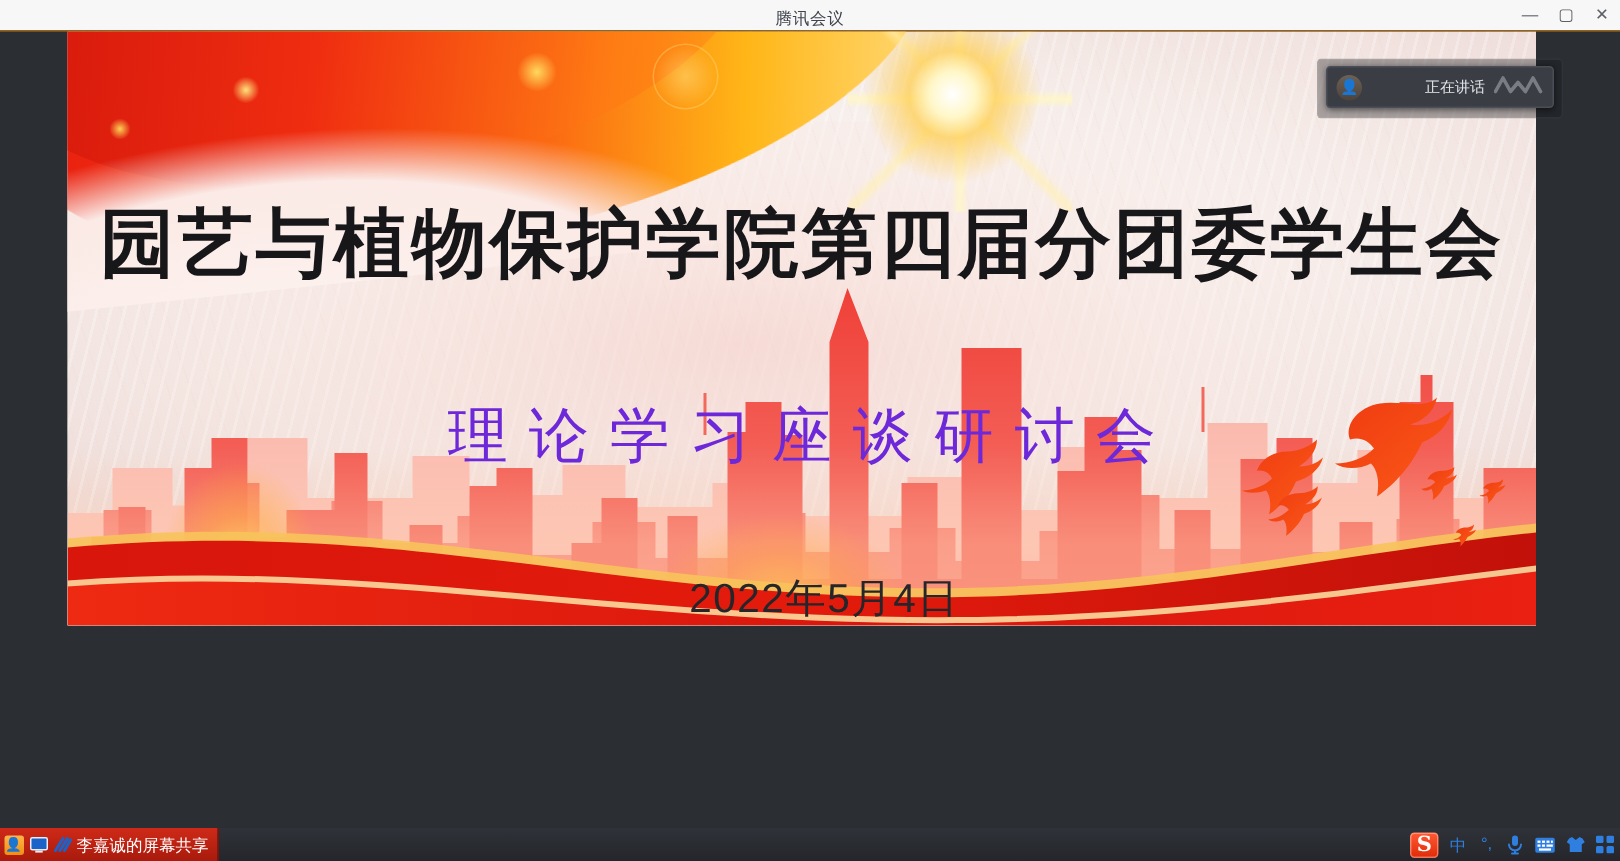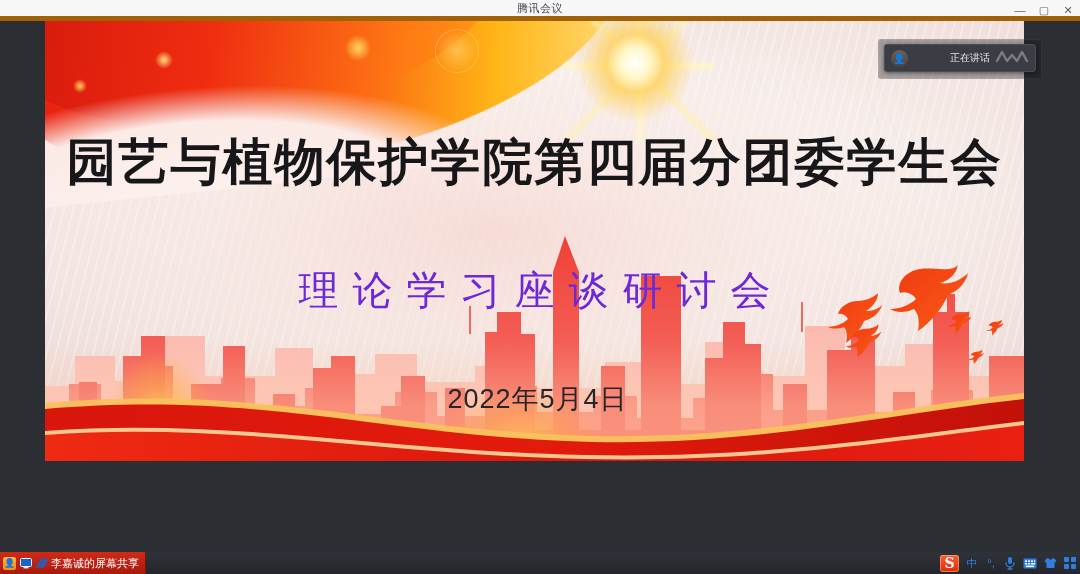--- a/index.html
+++ b/index.html
@@ -6,34 +6,34 @@
   html, body {
     width:1080px; height:574px; overflow:hidden;
     background:#000;
     font-family:"Liberation Sans", sans-serif;
   }
   #screen { position:relative; width:1080px; height:574px; background:#2b2e33; }
 
   
   .titlebar{
     position:absolute; left:0; top:0; width:1080px; height:21px;
-    background:#f7f7f7; border-bottom:5px solid #a16207;
-    display:flex; align-items:center; justify-content:center;
+    background:#f7f7f7; border-bottom:1px solid #a16207;
+    display:flex; align-items:flex-end; justify-content:center;
   }
   .titlebar-text{ font-size:11px; color:#40454d; letter-spacing:.5px; }
   .winbtns{ position:absolute; right:0; top:0; height:21px; display:flex; }
   .winbtn{
     width:24px; height:21px; display:flex; align-items:center; justify-content:center;
     font-size:11px; color:#5b5f66; line-height:1;
   }
 
   
   .stage{ position:absolute; left:0; top:21px; width:1080px; height:531px; background:#2b2e33; overflow:hidden; }
   .slide{
-    position:absolute; left:45px; top:0px; width:979px; height:440px;
+    position:absolute; left:45px; top:0px; width:979px; height:396px;
     overflow:hidden; background:#f3ece9;
   }
   
   .paper{
     position:absolute; inset:0;
     background:
       radial-gradient(ellipse 70% 55% at 50% 38%, #fbf6f4 0%, #f7efec 45%, #f3e6e2 75%, #efdedb 100%);
   }
   .paper-tex{
     position:absolute; inset:0; opacity:.5;
@@ -100,21 +100,21 @@
   .subtitle{
     position:absolute; left:0; top:242px; width:100%;
     text-align:center;
     font-family:"DejaVu Serif","Liberation Serif", serif;
     font-size:40px;
     letter-spacing:14px;
     text-indent:14px;
     color:#6d28d9;
   }
   .datetext{
-    position:absolute; left:3px; top:360px; width:100%;
+    position:absolute; left:15px; top:360px; width:100%;
     text-align:center;
     font-family:"Liberation Sans", sans-serif;
     font-size:27px;
     color:#25252a;
     letter-spacing:1px;
   }
 
   
   .doves{ position:absolute; left:775px; top:230px; width:200px; height:125px; }
 

